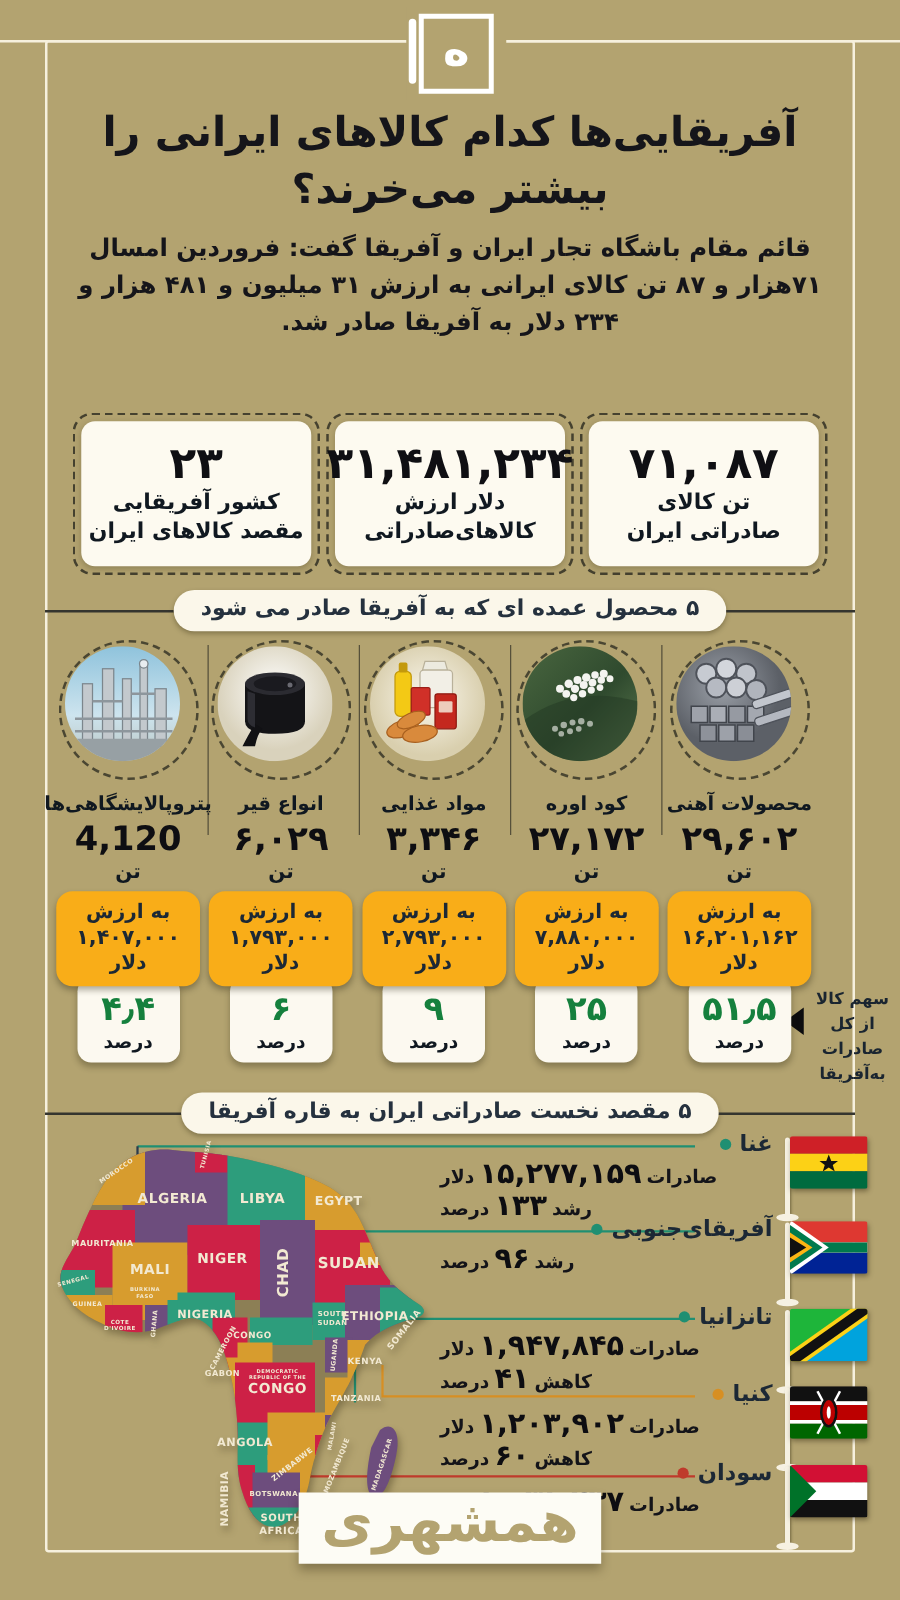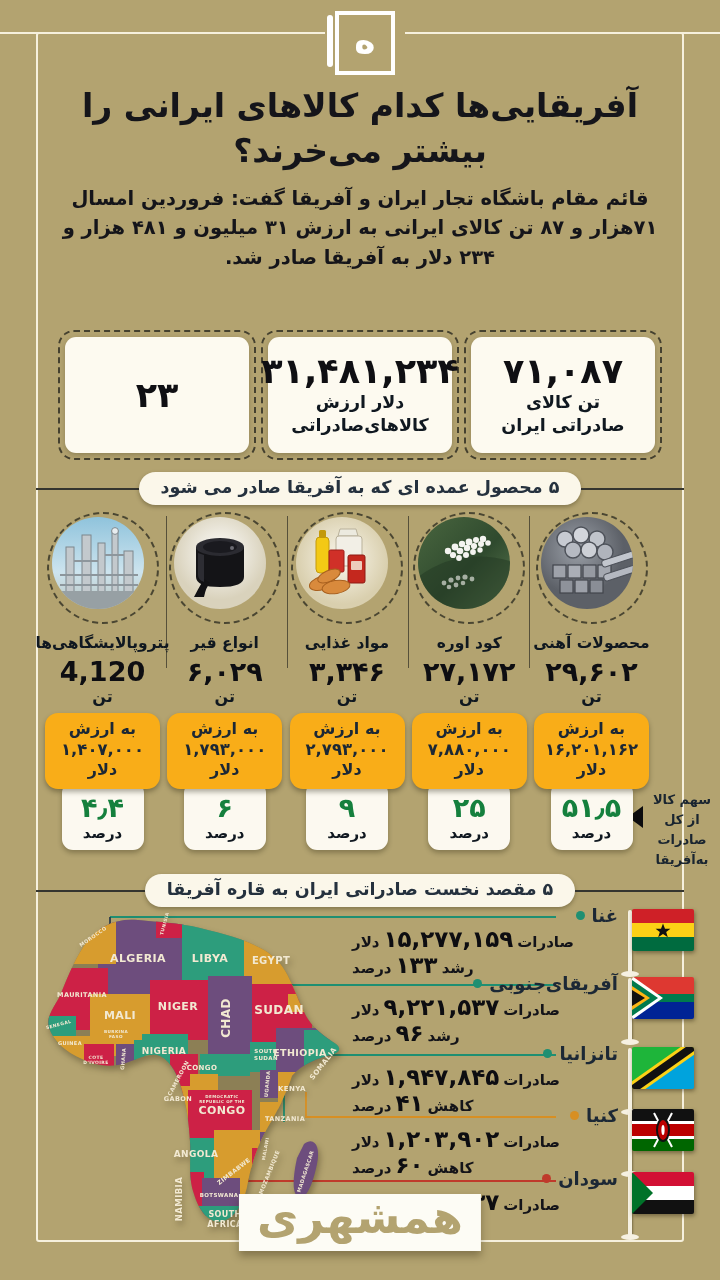--- a/index.html
+++ b/index.html
@@ -122,20 +122,23 @@
       <div class="stat-inner">
         <div class="stat-num">۳۱,۴۸۱,۲۳۴</div>
         <div class="stat-lab">
           <span>دلار ارزش</span><br><span>کالاهای‌صادراتی</span>
         </div>
       </div>
     </div>
     <div class="stat">
       <div class="stat-inner">
         <div class="stat-num">۲۳</div>
+        <div class="stat-lab">
+          <span>کشور آفریقایی</span><br><span>مقصد کالاهای ایران</span>
+        </div>
       </div>
     </div>
   </div>
 
   <div class="bar" style="top:472px;">
     <div class="rule l"></div>
     <div class="pill">۵ محصول عمده ای که به آفریقا صادر می شود</div>
     <div class="rule r"></div>
   </div>
 
@@ -493,23 +496,20 @@
       <span class="d-lab">رشد</span><span class="d-big">۱۳۳</span><span class="d-lab">درصد</span>
     </div>
   </div>
 
   <div class="dest" style="top:973px;">
     <div class="d-name-line">
       <span class="dot" style="background: rgb(31, 143, 114);"></span>
       <span class="d-name">آفریقای‌جنوبی</span>
     </div>
     <div class="d-line">
-      <span class="d-lab">صادرات</span><span class="d-big">۹,۲۲۱,۵۳۷</span><span class="d-lab">دلار</span>
-    </div>
-    <div class="d-line">
       <span class="d-lab">رشد</span><span class="d-big">۹۶</span><span class="d-lab">درصد</span>
     </div>
   </div>
 
   <div class="dest" style="top:1043px;">
     <div class="d-name-line">
       <span class="dot" style="background: rgb(31, 143, 114);"></span>
       <span class="d-name">تانزانیا</span>
     </div>
     <div class="d-line">

